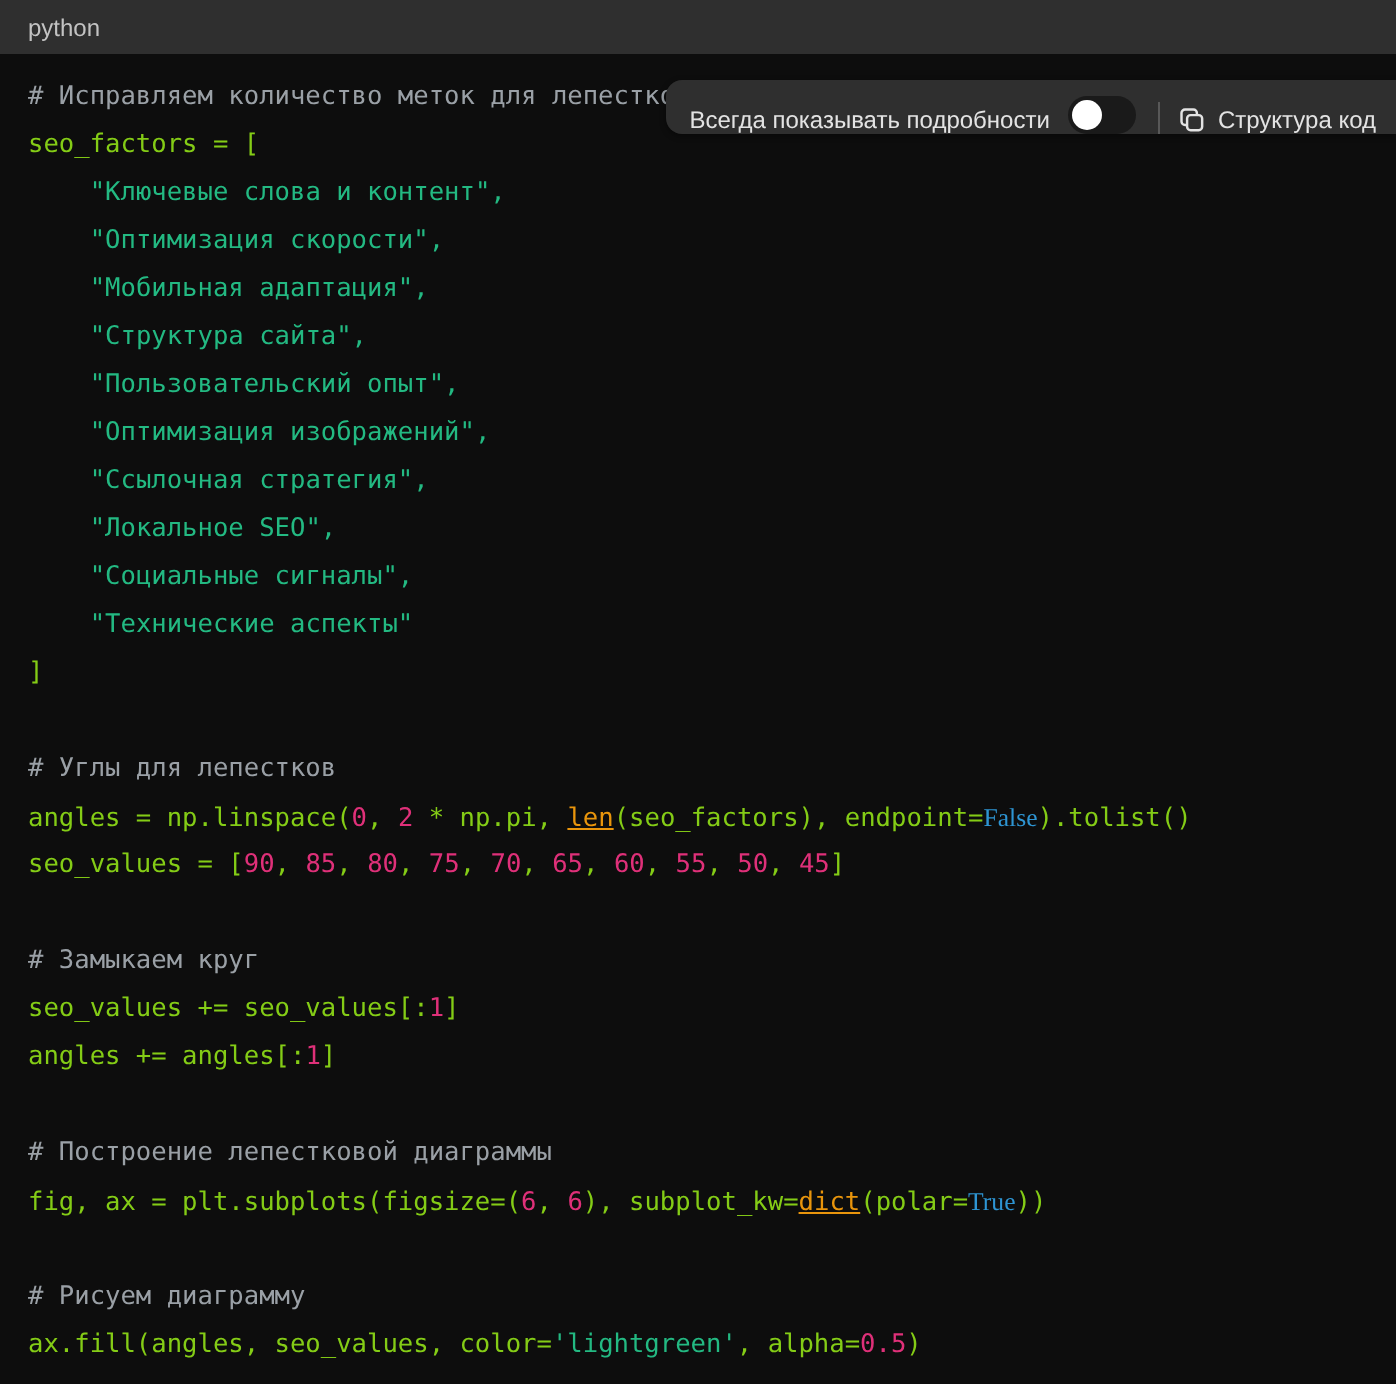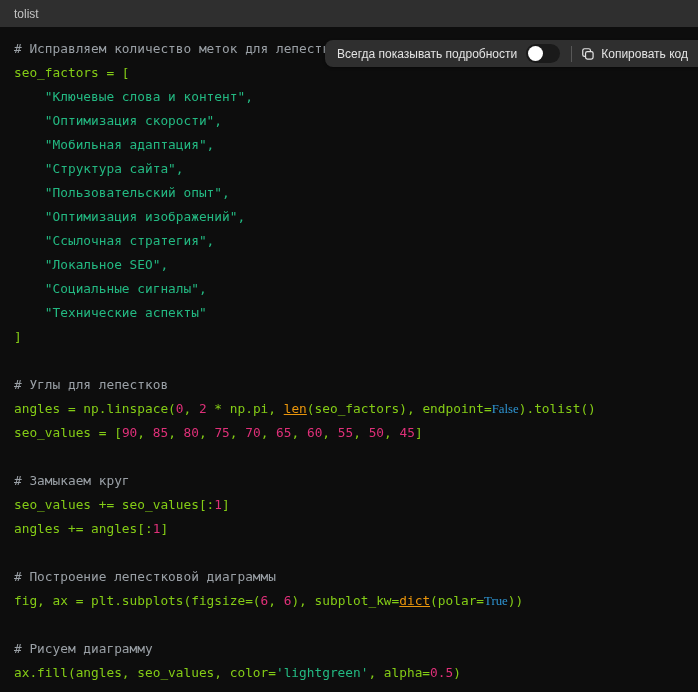--- a/index.html
+++ b/index.html
@@ -39,21 +39,21 @@
   .tok-blt { color:#e9950c;text-decoration:underline; }
   
   .toolbar {
     position:absolute;
     top:40px;
     right:0;
     height:27px;
     background:#2f2f2f;
     border-radius:8px 0 0 8px;
     display:flex;
-    align-items:center;
+    align-items:flex-end;
     padding:0 10px 0 12px;
     box-shadow:0 1px 3px rgba(0,0,0,.4);
   }
   .toolbar .label {
     color:#e3e3e3;
     font-size:12px;
     white-space:nowrap;
   }
   .toggle {
     width:34px;
@@ -93,33 +93,33 @@
     cursor:pointer;
     white-space:nowrap;
     padding:0;
   }
   .copy-btn svg { display:block; }
 </style>
 </head>
 <body>
 
 <div class="code-header">
-  <span class="lang">tolist</span>
+  <span class="lang">python</span>
 </div>
 
 <pre class="code-body"><div class="line"><span class="tok-com"># Исправляем количество меток для лепестков</span></div><div class="line"><span class="tok-pln">seo_factors = [</span></div><div class="line"><span class="tok-pln">    </span><span class="tok-str">"Ключевые слова и контент",</span></div><div class="line"><span class="tok-pln">    </span><span class="tok-str">"Оптимизация скорости",</span></div><div class="line"><span class="tok-pln">    </span><span class="tok-str">"Мобильная адаптация",</span></div><div class="line"><span class="tok-pln">    </span><span class="tok-str">"Структура сайта",</span></div><div class="line"><span class="tok-pln">    </span><span class="tok-str">"Пользовательский опыт",</span></div><div class="line"><span class="tok-pln">    </span><span class="tok-str">"Оптимизация изображений",</span></div><div class="line"><span class="tok-pln">    </span><span class="tok-str">"Ссылочная стратегия",</span></div><div class="line"><span class="tok-pln">    </span><span class="tok-str">"Локальное SEO",</span></div><div class="line"><span class="tok-pln">    </span><span class="tok-str">"Социальные сигналы",</span></div><div class="line"><span class="tok-pln">    </span><span class="tok-str">"Технические аспекты"</span></div><div class="line"><span class="tok-pln">]</span></div><div class="line"> </div><div class="line"><span class="tok-com"># Углы для лепестков</span></div><div class="line"><span class="tok-pln">angles = np.linspace(</span><span class="tok-num">0</span><span class="tok-pln">, </span><span class="tok-num">2</span><span class="tok-pln"> * np.pi, </span><span class="tok-blt">len</span><span class="tok-pln">(seo_factors), endpoint=</span><span class="tok-kw">False</span><span class="tok-pln">).tolist()</span></div><div class="line"><span class="tok-pln">seo_values = [</span><span class="tok-num">90</span><span class="tok-pln">, </span><span class="tok-num">85</span><span class="tok-pln">, </span><span class="tok-num">80</span><span class="tok-pln">, </span><span class="tok-num">75</span><span class="tok-pln">, </span><span class="tok-num">70</span><span class="tok-pln">, </span><span class="tok-num">65</span><span class="tok-pln">, </span><span class="tok-num">60</span><span class="tok-pln">, </span><span class="tok-num">55</span><span class="tok-pln">, </span><span class="tok-num">50</span><span class="tok-pln">, </span><span class="tok-num">45</span><span class="tok-pln">]</span></div><div class="line"> </div><div class="line"><span class="tok-com"># Замыкаем круг</span></div><div class="line"><span class="tok-pln">seo_values += seo_values[:</span><span class="tok-num">1</span><span class="tok-pln">]</span></div><div class="line"><span class="tok-pln">angles += angles[:</span><span class="tok-num">1</span><span class="tok-pln">]</span></div><div class="line"> </div><div class="line"><span class="tok-com"># Построение лепестковой диаграммы</span></div><div class="line"><span class="tok-pln">fig, ax = plt.subplots(figsize=(</span><span class="tok-num">6</span><span class="tok-pln">, </span><span class="tok-num">6</span><span class="tok-pln">), subplot_kw=</span><span class="tok-blt">dict</span><span class="tok-pln">(polar=</span><span class="tok-kw">True</span><span class="tok-pln">))</span></div><div class="line"> </div><div class="line"><span class="tok-com"># Рисуем диаграмму</span></div><div class="line"><span class="tok-pln">ax.fill(angles, seo_values, color=</span><span class="tok-str">'lightgreen'</span><span class="tok-pln">, alpha=</span><span class="tok-num">0.5</span><span class="tok-pln">)</span></div></pre>
 
 <div class="toolbar">
   <span class="label">Всегда показывать подробности</span>
   <button class="toggle">
     <span class="knob"></span>
   </button>
   <span class="divider"></span>
   <button class="copy-btn">
     <span>
       <svg width="14" height="14" viewBox="0 0 16 16" fill="none" stroke="#e3e3e3" stroke-width="1.4">
         <rect x="5.2" y="5.2" width="8.6" height="8.6" rx="2"></rect>
         <path d="M10.8 5.2 V4 a2 2 0 0 0 -2 -2 H4 a2 2 0 0 0 -2 2 v4.8 a2 2 0 0 0 2 2 h1.2"></path>
       </svg>
     </span>
-    <span>Копировать код</span>
+    <span>Структура код</span>
   </button>
 </div>
 
 </body></html>

